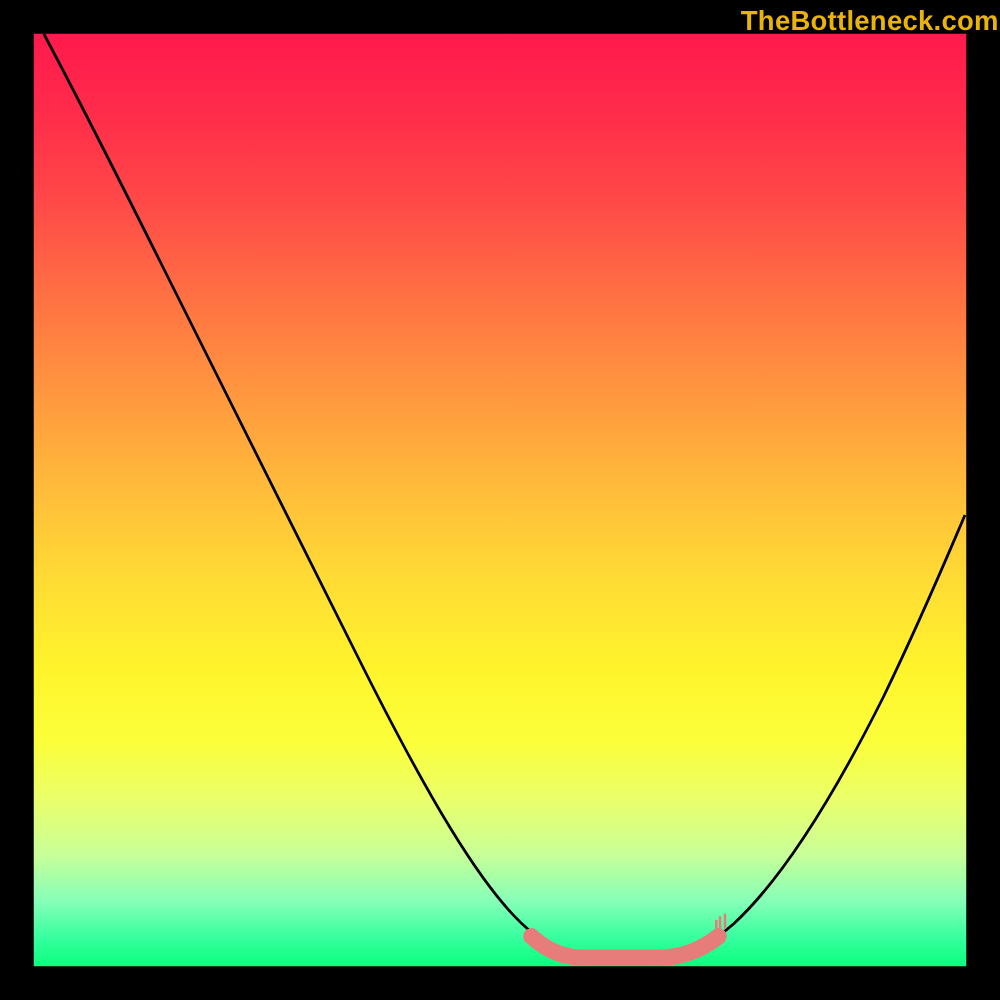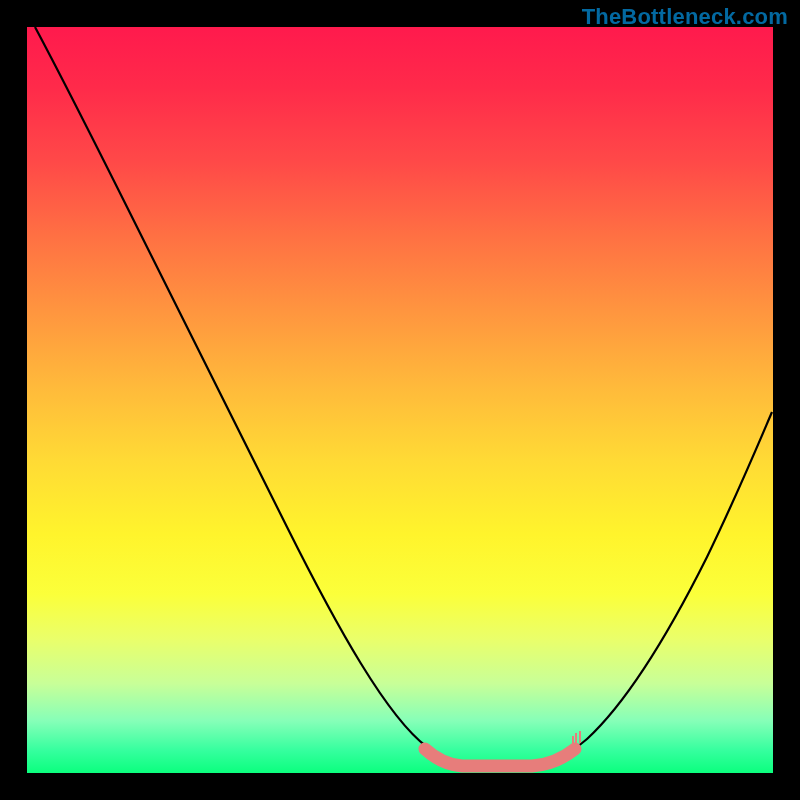--- a/index.html
+++ b/index.html
@@ -12,22 +12,22 @@
     font-family: Arial, Helvetica, sans-serif;
   }
   .container {
     width: 800px;
     height: 800px;
     position: relative;
   }
   .watermark {
     position: absolute;
     top: 4px;
-    right: 12px;
-    color: #0369a1;
+    right: 1px;
+    color: #eab308;
     font-size: 22px;
     font-weight: bold;
     z-index: 10;
     letter-spacing: 0.2px;
   }
   .frame {
     position: absolute;
     left: 27px;
     top: 27px;
     width: 746px;

